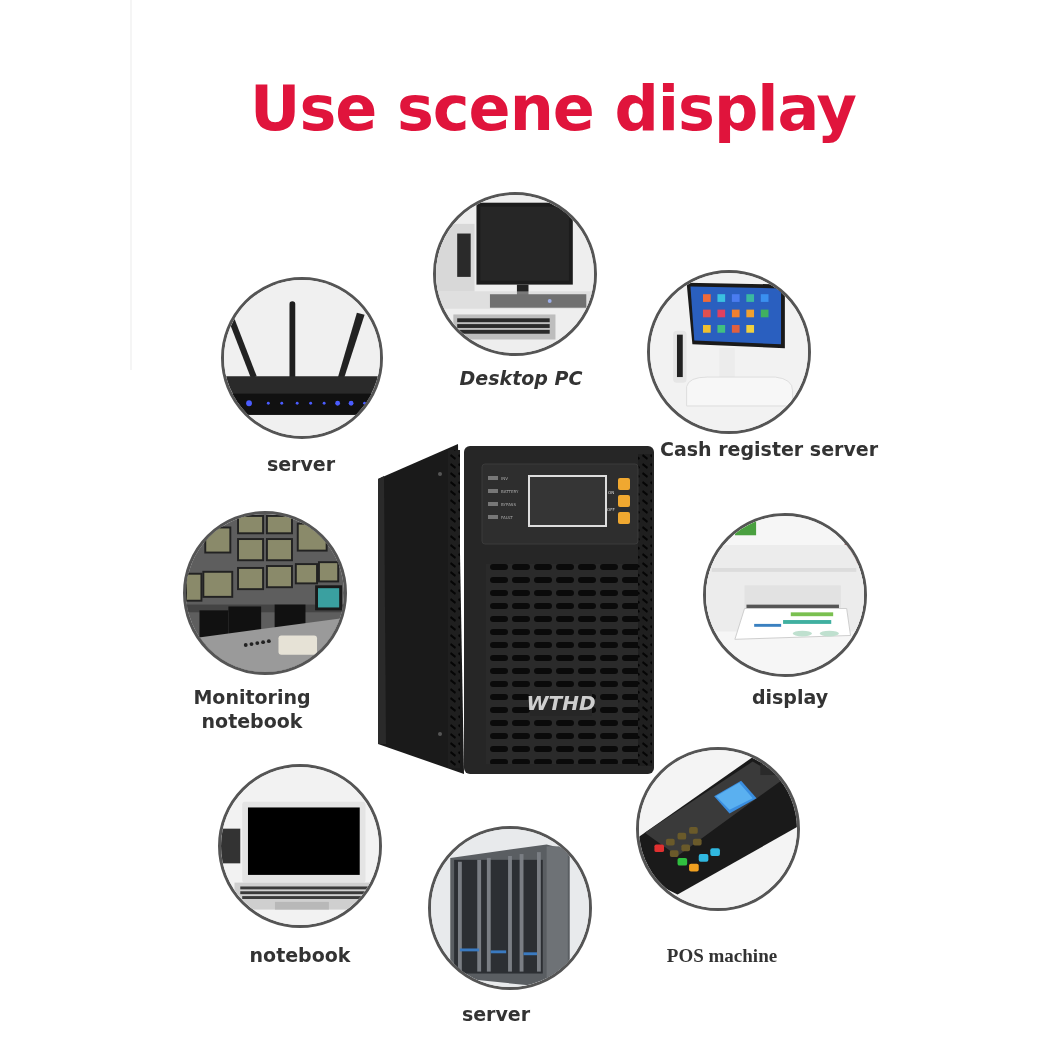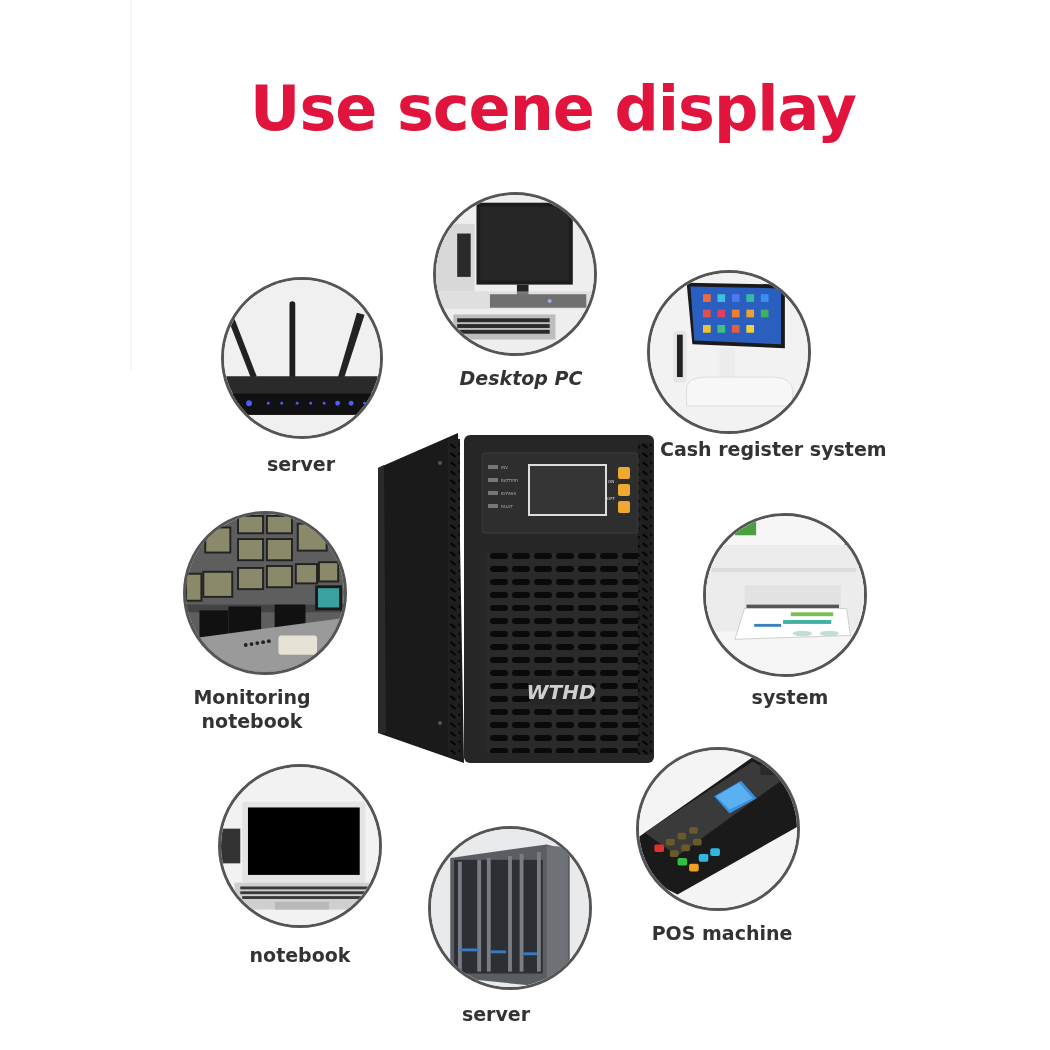--- a/index.html
+++ b/index.html
@@ -15,21 +15,21 @@
     position: absolute; border-radius: 50%; border: 3px solid #555; overflow: hidden;
     background: #eaeaea;
   }
   .label {
     position: absolute; text-align: center; color: #333; font-weight: bold;
     font-size: 19px; line-height: 24px; white-space: nowrap;
   }
   .circle svg { width: 100%; height: 100%; display: block; }
 
   
-  .ups { position: absolute; left: 378px; top: 433px; width: 280px; height: 332px; }
+  .ups { position: absolute; left: 378px; top: 444px; width: 280px; height: 332px; }
   .ups svg { width: 100%; height: 100%; display: block; }
 </style>
 </head>
 <body>
 
 <div class="faint-line"></div>
 
 <h1 class="title">Use scene display</h1>
 
 <div class="circle" style="left:433px;top:192px;width:164px;height:164px;">
@@ -73,21 +73,21 @@
       <rect x="115" y="38" width="8" height="8" fill="#40b060"></rect>
       <rect x="55" y="54" width="8" height="8" fill="#f0c030"></rect>
       <rect x="70" y="54" width="8" height="8" fill="#40c080"></rect>
       <rect x="85" y="54" width="8" height="8" fill="#e06040"></rect>
       <rect x="100" y="54" width="8" height="8" fill="#f0d040"></rect>
     </g>
     <rect x="72" y="78" width="16" height="40" fill="#ececec"></rect>
     <path d="M38,118 Q40,108 60,108 L130,108 Q148,110 148,122 L148,138 L38,138 Z" fill="#f7f7f7" stroke="#ddd"></path>
   </svg>
 </div>
-<div class="label" style="left:660px;top:437px;width:210px;">Cash register system</div>
+<div class="label" style="left:660px;top:437px;width:210px;">Cash register server</div>
 
 <div class="circle" style="left:221px;top:277px;width:162px;height:162px;">
   <svg viewBox="0 0 162 162">
     <rect width="162" height="162" fill="#f0f0f0"></rect>
     <polygon points="4,40 10,38 34,100 28,102" fill="#222"></polygon>
     <rect x="68" y="22" width="6" height="82" rx="3" fill="#1e1e1e"></rect>
     <polygon points="138,34 146,36 124,104 118,102" fill="#222"></polygon>
     <polygon points="0,100 162,100 162,140 0,140" fill="#2a2a2a"></polygon>
     <rect x="0" y="118" width="162" height="22" fill="#111"></rect>
     <g fill="#4a5cff">
@@ -154,21 +154,21 @@
     <rect x="40" y="72" width="100" height="28" fill="#e2e2e2"></rect>
     <rect x="42" y="92" width="96" height="4" fill="#555"></rect>
     <polygon points="40,96 146,96 150,124 30,128" fill="#ffffff" stroke="#ccc"></polygon>
     <rect x="88" y="100" width="44" height="4" fill="#7ac050"></rect>
     <rect x="80" y="108" width="50" height="4" fill="#40b0a0"></rect>
     <rect x="50" y="112" width="28" height="3" fill="#3a80c0"></rect>
     <ellipse cx="100" cy="122" rx="10" ry="3" fill="#bfe0cf"></ellipse>
     <ellipse cx="128" cy="122" rx="10" ry="3" fill="#bfe0cf"></ellipse>
   </svg>
 </div>
-<div class="label" style="left:730px;top:685px;width:120px;">system</div>
+<div class="label" style="left:730px;top:685px;width:120px;">display</div>
 
 <div class="circle" style="left:218px;top:764px;width:164px;height:164px;">
   <svg viewBox="0 0 164 164">
     <rect width="164" height="164" fill="#f2f2f2"></rect>
     <rect x="0" y="64" width="20" height="36" fill="#333"></rect>
     <rect x="22" y="36" width="128" height="84" rx="3" fill="#e4e4e4"></rect>
     <rect x="28" y="42" width="116" height="70" fill="#000"></rect>
     <rect x="14" y="120" width="150" height="28" fill="#cfcfcf"></rect>
     <g fill="#3a3a3a">
       <rect x="20" y="124" width="140" height="3"></rect>
@@ -196,21 +196,21 @@
       <rect x="44" y="98" width="9" height="7" rx="2" fill="#6a5a2a"></rect>
       <rect x="56" y="92" width="9" height="7" rx="2" fill="#6a5a2a"></rect>
       <rect x="40" y="112" width="10" height="8" rx="2" fill="#30c040"></rect>
       <rect x="52" y="118" width="10" height="8" rx="2" fill="#f0a020"></rect>
       <rect x="62" y="108" width="10" height="8" rx="2" fill="#30b8e0"></rect>
       <rect x="74" y="102" width="10" height="8" rx="2" fill="#30b8e0"></rect>
     </g>
     <rect x="126" y="10" width="24" height="16" fill="#2a2a2a"></rect>
   </svg>
 </div>
-<div class="label" style="left:650px;top:921px;width:144px;">POS machine</div>
+<div class="label" style="left:650px;top:944px;width:144px;font-family:Liberation Serif, serif;">POS machine</div>
 
 <div class="circle" style="left:428px;top:826px;width:164px;height:164px;">
   <svg viewBox="0 0 164 164">
     <rect width="164" height="164" fill="#e8eaec"></rect>
     <polygon points="20,30 120,16 144,22 144,150 120,164 20,154" fill="#5a5e62"></polygon>
     <rect x="24" y="32" width="92" height="118" fill="#2c2f33"></rect>
     <g fill="#7a7e84">
       <rect x="28" y="34" width="4" height="114"></rect>
         <rect x="48" y="32" width="4" height="116"></rect>
       <rect x="58" y="30" width="4" height="118"></rect>

